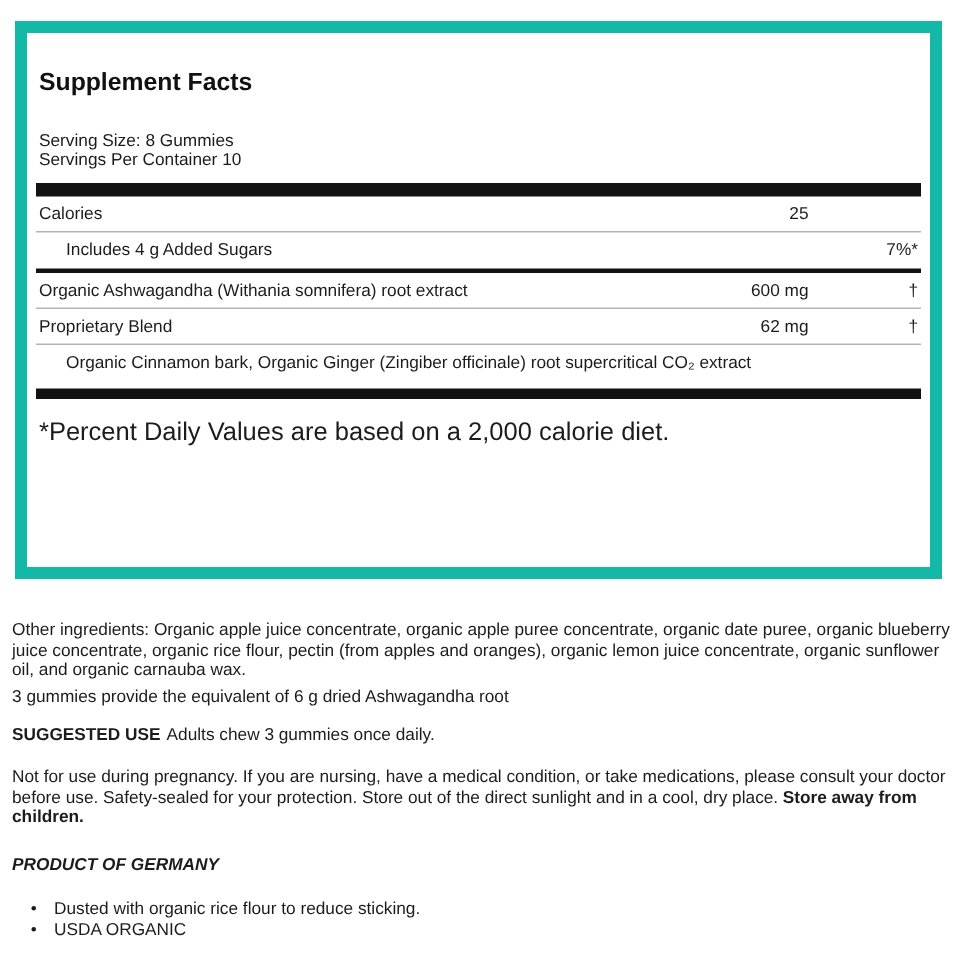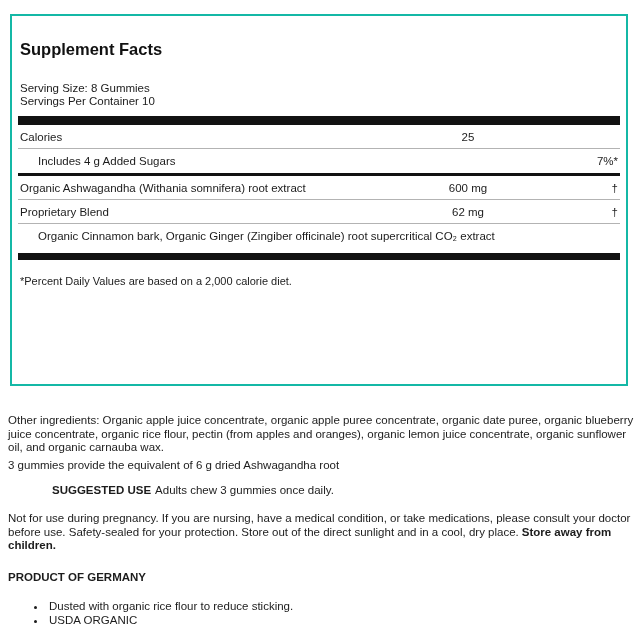--- a/index.html
+++ b/index.html
@@ -14,21 +14,21 @@
     overflow: hidden;
   }
 
   
   .facts-box {
     position: absolute;
     left: 10px;
     top: 14px;
     width: 618px;
     height: 372px;
-    border: 2px solid #14b8a6;
+    border: 8px solid #14b8a6;
     background: #ffffff;
     padding: 0 6px;
   }
   .sf-title {
     font-size: 16.5px;
     font-weight: 700;
     margin: 24px 0 0 2px;
     color: #111;
   }
   .serving-block {
@@ -55,59 +55,59 @@
     padding: 6px 0 4px 2px;
     border-bottom: 1px solid #b3b3b3;
     min-height: 24px;
   }
   .row.no-border { border-bottom: none; }
   .row .amount {
     position: absolute;
     left: 385px;
     top: 6px;
     width: 130px;
-    text-align: center;
+    text-align: right;
   }
   .row .dv { position: absolute; right: 2px; top: 6px; }
   .row.indent { padding-left: 20px; }
 
   .blend-block {
     font-size: 11.5px;
     line-height: 13.5px;
     padding: 6px 0 7px 20px;
     width: 500px;
   }
 
   .footnote {
-    font-size: 11px;
+    font-size: 17px;
     margin: 15px 0 0 2px;
     line-height: 13px;
   }
   .footnote + .footnote { margin-top: 12px; }
 
   
   .para {
     position: absolute;
     left: 8px;
     width: 626px;
     font-size: 11.5px;
     line-height: 13.5px;
   }
   .p-other     { top: 414px; }
   .p-equiv     { top: 459px; }
   .p-suggested { top: 484px; }
   .p-warning   { top: 512px; width: 623px; }
-  .p-origin    { top: 571px; font-weight: 700; }
-  .bold-inline { font-weight: 700; margin-left: 44px; }
+  .p-origin    { top: 571px; font-weight: 700; font-style: italic; }
+  .bold-inline { font-weight: 700; }
   .sep-space   { margin-right: 4px; }
   .lead-space  { margin-left: 3px; }
 
   .bullet-list {
     position: absolute;
-    left: 21px;
+    left: 8px;
     top: 600px;
     font-size: 11.5px;
     line-height: 13.5px;
     list-style: disc;
     padding-left: 26px;
   }
   .bullet-list li { padding-left: 2px; }
 </style>
 </head>
 <body>

